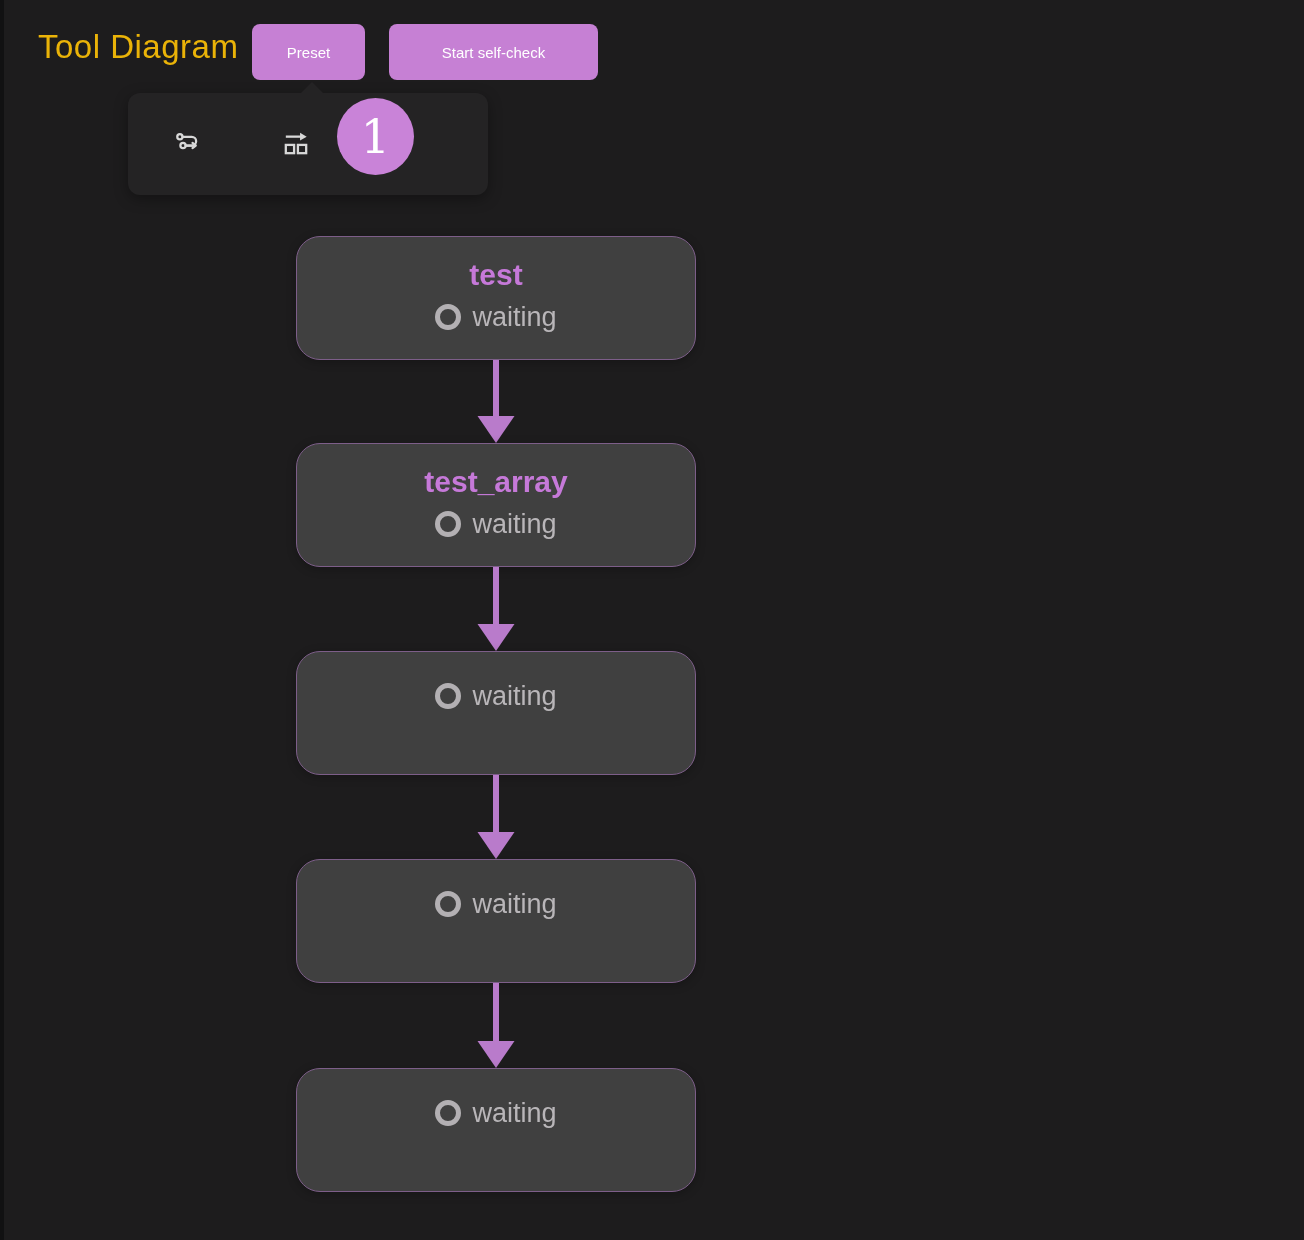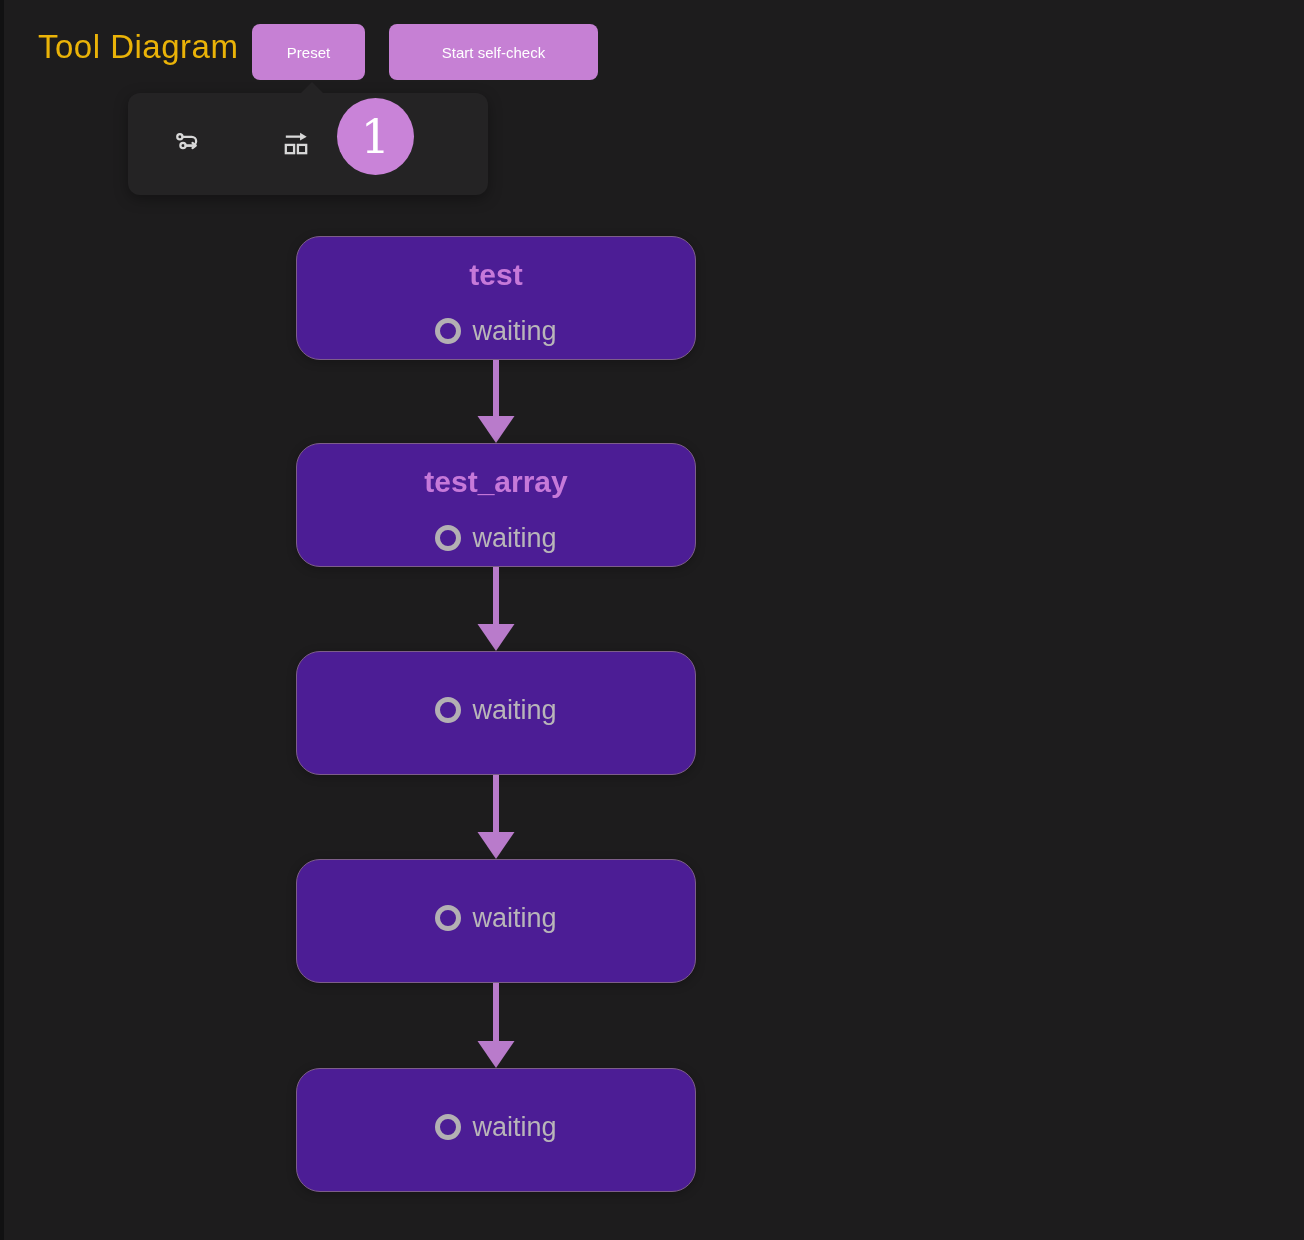--- a/index.html
+++ b/index.html
@@ -52,30 +52,30 @@
   .step-badge {
     position:absolute; left:209px; top:5px; width:77px; height:77px;
     background:#c983d8; border-radius:50%;
     display:flex; align-items:center; justify-content:center;
     color:#ffffff; font-family:"DejaVu Serif",serif; font-size:46px;
     line-height:1;
   }
   
   .node {
     position:absolute; left:296px; width:400px; height:124px;
-    background:#4c1d95; border:1.5px solid #7d5e89; border-radius:24px;
+    background:#404040; border:1.5px solid #7d5e89; border-radius:24px;
     padding-top:20px; text-align:center;
     box-shadow:0 2px 10px rgba(0,0,0,0.25);
     cursor:pointer;
   }
   .node-title {
     font-size:30px; font-weight:700; color:#c679d9; line-height:36px;
   }
   .status-row {
-    margin-top:22px;
+    margin-top:8px;
     display:flex; align-items:center; justify-content:center; gap:11px;
   }
   .ring {
     width:26px; height:26px; border:5px solid #b3b0b3; border-radius:50%;
   }
   .status-label {
     font-size:27px; color:#b9b6b9; line-height:32px;
   }
   .arrow { position:absolute; left:476px; width:40px; }
 </style>

